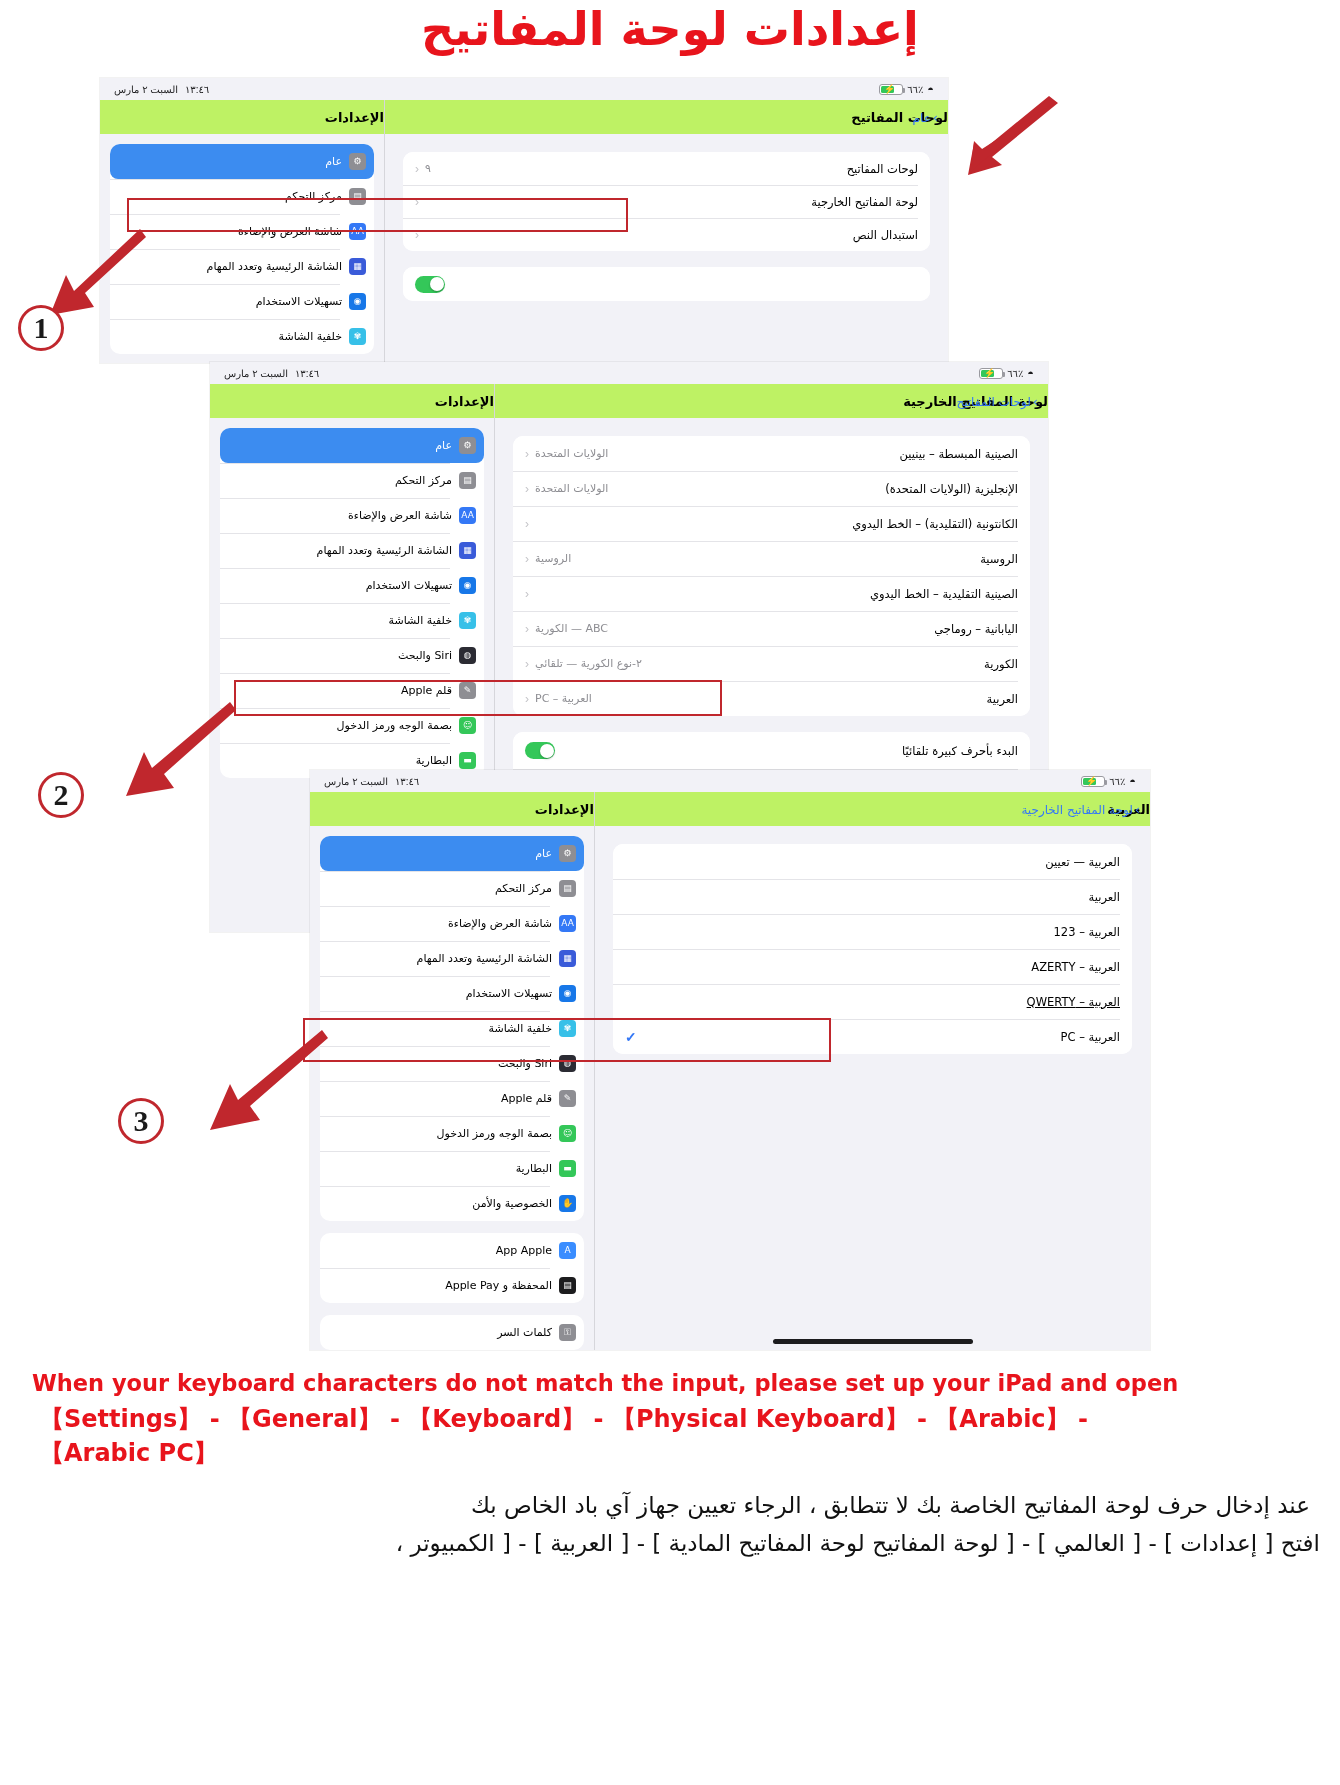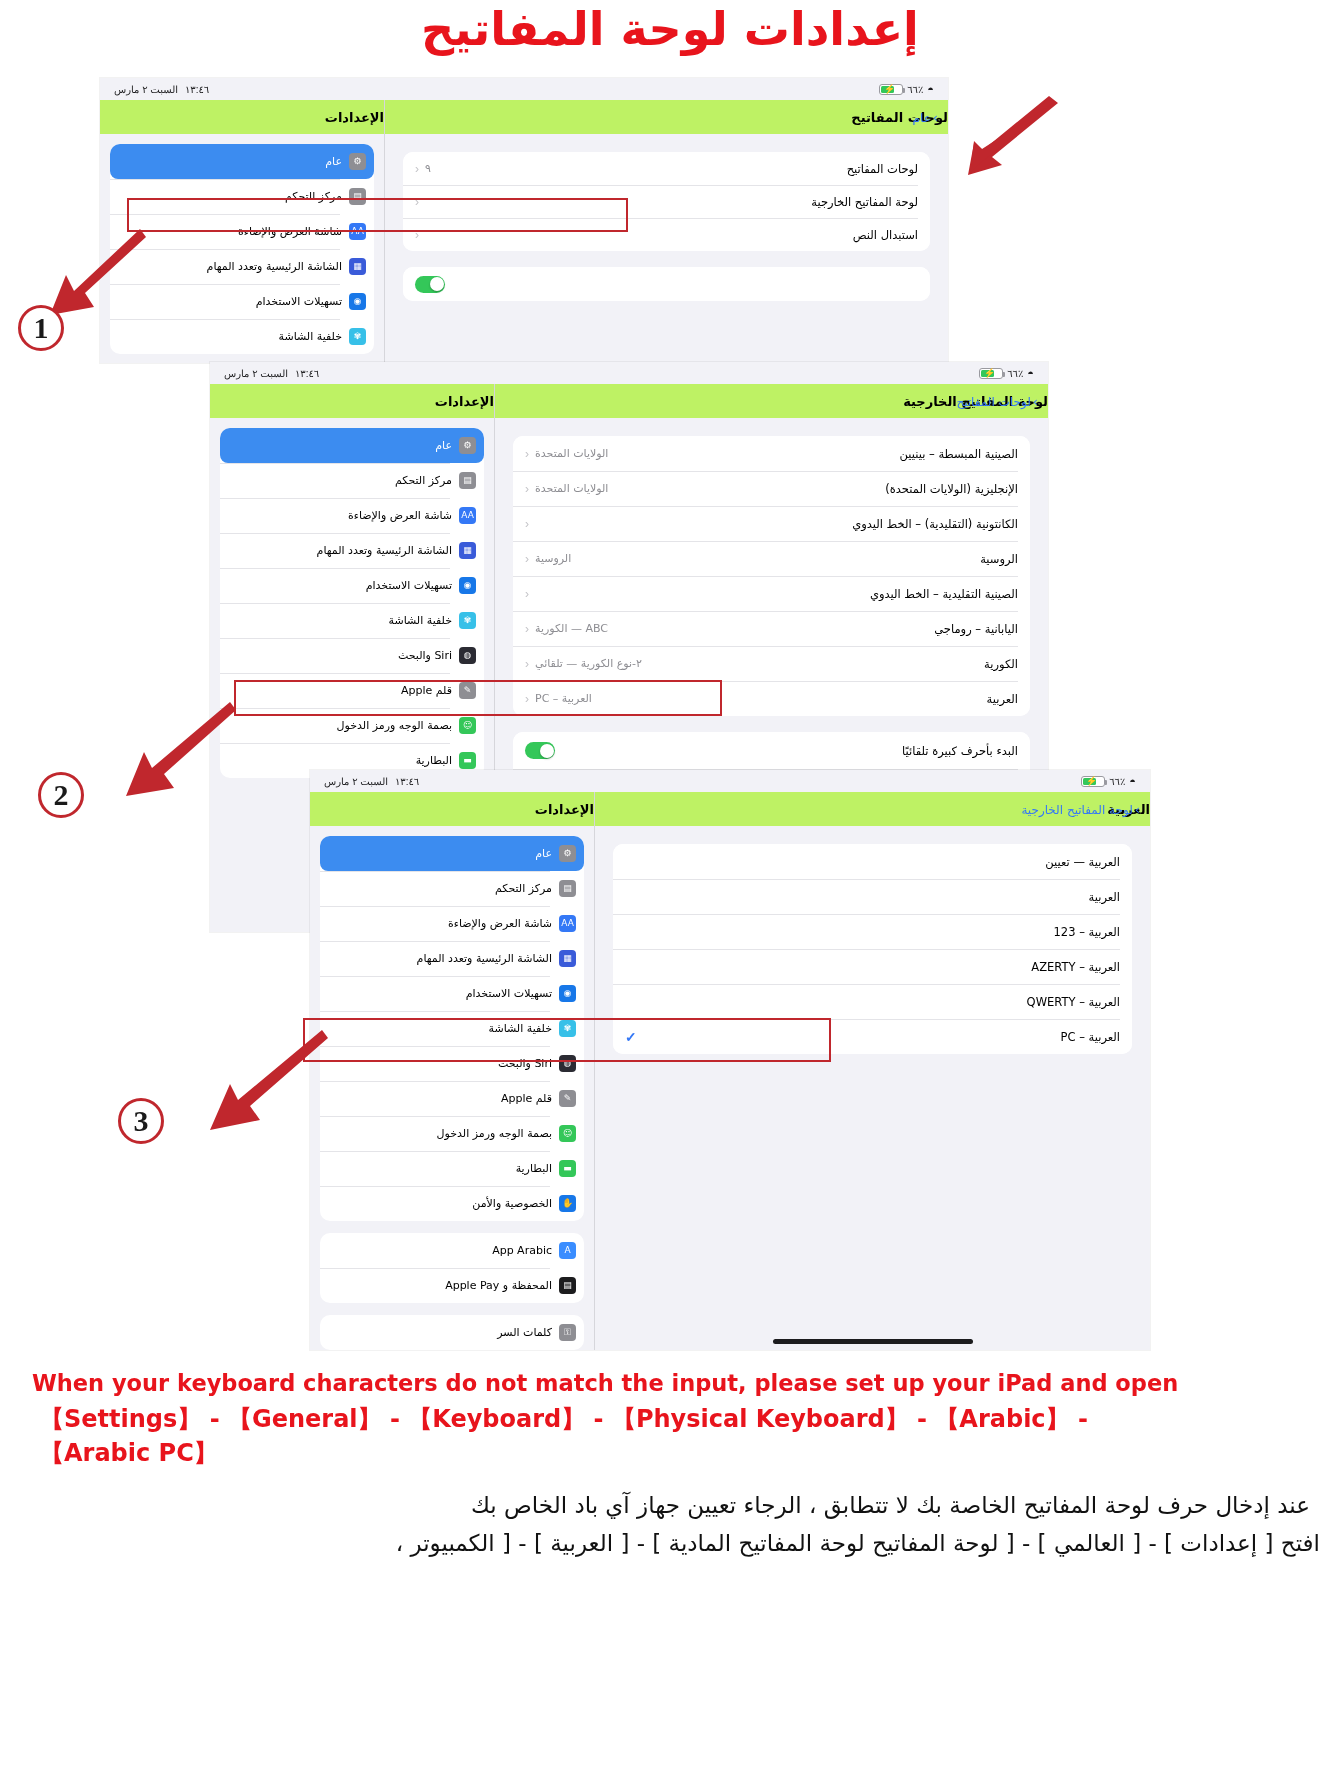--- a/index.html
+++ b/index.html
@@ -446,21 +446,21 @@
             <span class="row-spacer"></span>
           </div>
           <div class="row" style="height: 35px;">
             <span class="row-label">العربية – 123</span>
             <span class="row-spacer"></span>
           </div>
           <div class="row" style="height: 35px;">
             <span class="row-label">العربية – AZERTY</span>
             <span class="row-spacer"></span>
           </div>
-          <div class="row" style="height: 35px;">
+          <div class="row" style="height: 35px; text-decoration: underline;">
             <span class="row-label">العربية – QWERTY</span>
             <span class="row-spacer"></span>
           </div>
           <div class="row" style="height: 35px;">
             <span class="row-label">العربية – PC</span>
             <span class="row-spacer"></span>
             <span class="check">✓</span>
           </div>
         </div>
       <div class="home-ind"></div>
@@ -512,21 +512,21 @@
             <span class="sb-label">البطارية</span>
           </div>
           <div class="sb-row" style="height: 35px;">
             <span class="sb-ico" style="background: rgb(23, 119, 232);">✋</span>
             <span class="sb-label">الخصوصية والأمن</span>
           </div>
         </div>
       <div class="sb-group" id="p3-sb2">
           <div class="sb-row" style="height: 35px;">
             <span class="sb-ico" style="background: rgb(58, 141, 255);">A</span>
-            <span class="sb-label">App Arabic</span>
+            <span class="sb-label">App Apple</span>
           </div>
           <div class="sb-row" style="height: 35px;">
             <span class="sb-ico" style="background: rgb(28, 28, 30);">▤</span>
             <span class="sb-label">المحفظة و Apple Pay</span>
           </div>
         </div>
       <div class="sb-group" id="p3-sb3">
           <div class="sb-row" style="height: 35px;">
             <span class="sb-ico" style="background: rgb(142, 142, 147);">⚿</span>
             <span class="sb-label">كلمات السر</span>

